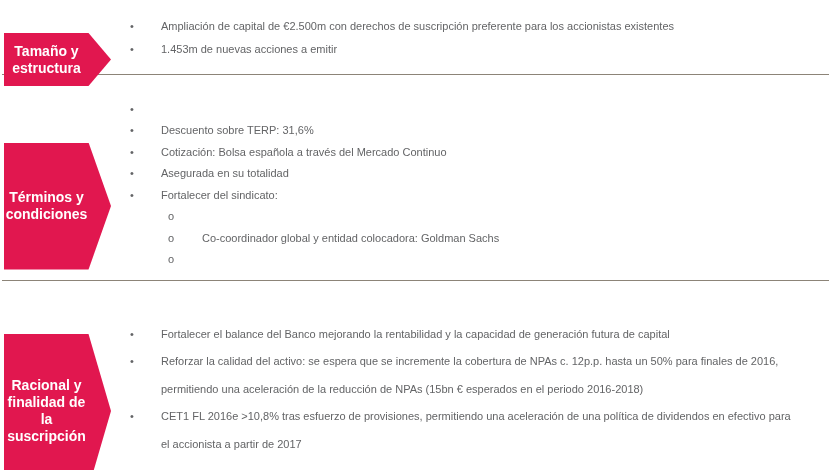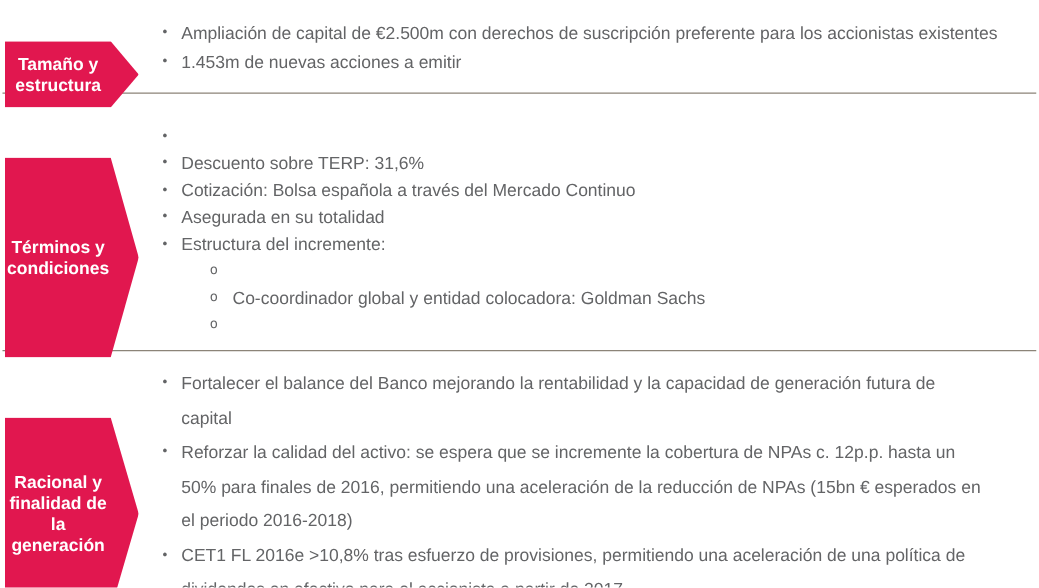--- a/index.html
+++ b/index.html
@@ -49,40 +49,40 @@
     font-size:14px;
     line-height:17px;
     text-align:center;
     display:flex;
     flex-direction:column;
     justify-content:center;
     padding-right:22px;
     margin-top:43px;
   }
   .s-0 .arrow{ height:53px; }
-  .s-1 .arrow{ height:160px; }
+  .s-1 .arrow{ height:127px; }
   .s-2 .arrow{ height:154px; }
 
   .content-col{ flex:1 1 auto; max-width:693px; padding-right:8px; }
   .s-2 .content-col{ max-width:677px; padding-right:15px; }
 
   ul.bullets{ list-style:none; }
   li{ display:flex; align-items:flex-start; }
   .s-0 li{ line-height:23px; }
   .s-1 li{ line-height:21.5px; }
   .s-2 li{ line-height:27.5px; }
 
   .marker{
     flex:0 0 15px;
     font-size:11px;
     color:var(--text);
   }
   .li-2{ margin-left:38px; }
   .li-2 .marker{ flex:0 0 18px; font-size:11px; }
-  .btext{ font-size:14px; }
+  .btext{ font-size:11px;margin-left:16px; }
 </style>
 </head>
 <body>
 
 <div class="slide">
   <div class="section s-0">
     <div class="arrow-col">
       <div class="arrow">
           <div>Tamaño y</div>
           <div>estructura</div>
@@ -121,21 +121,21 @@
           <li class="li-1">
             <span class="marker">•</span>
             <span class="btext">Cotización: Bolsa española a través del Mercado Continuo</span>
           </li>
           <li class="li-1">
             <span class="marker">•</span>
             <span class="btext">Asegurada en su totalidad</span>
           </li>
           <li class="li-1">
             <span class="marker">•</span>
-            <span class="btext">Estructura del incremente:</span>
+            <span class="btext">Fortalecer del sindicato:</span>
           </li>
           <li class="li-2">
             <span class="marker">o</span>
           </li>
           <li class="li-2">
             <span class="marker">o</span>
             <span class="btext">Co-coordinador global y entidad colocadora: Goldman Sachs</span>
           </li>
           <li class="li-2">
             <span class="marker">o</span>
@@ -143,21 +143,21 @@
         </ul>
     </div>
   </div>
 <div class="divider"></div>
   <div class="section s-2">
     <div class="arrow-col">
       <div class="arrow">
           <div>Racional y</div>
           <div>finalidad de</div>
           <div>la</div>
-          <div>generación</div>
+          <div>suscripción</div>
         </div>
     </div>
     <div class="content-col">
       <ul class="bullets">
           <li class="li-1">
             <span class="marker">•</span>
             <span class="btext">Fortalecer el balance del Banco mejorando la rentabilidad y la capacidad de generación futura de capital</span>
           </li>
           <li class="li-1">
             <span class="marker">•</span>

